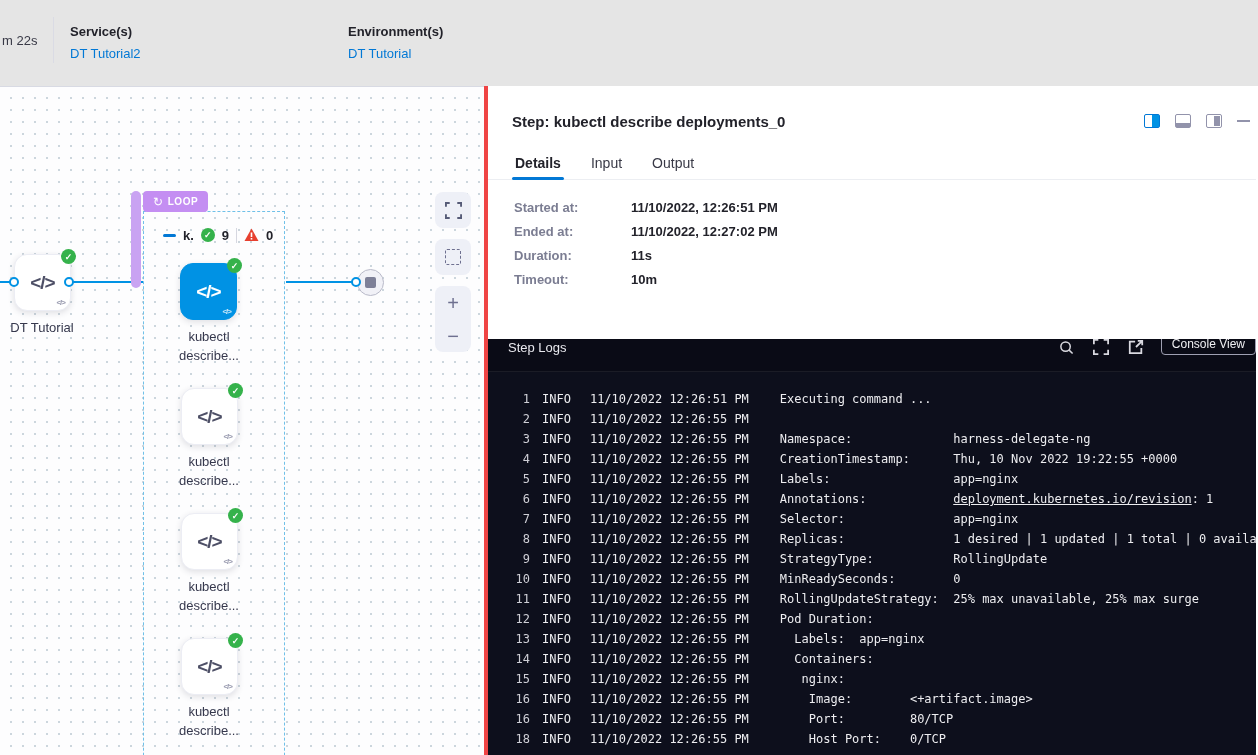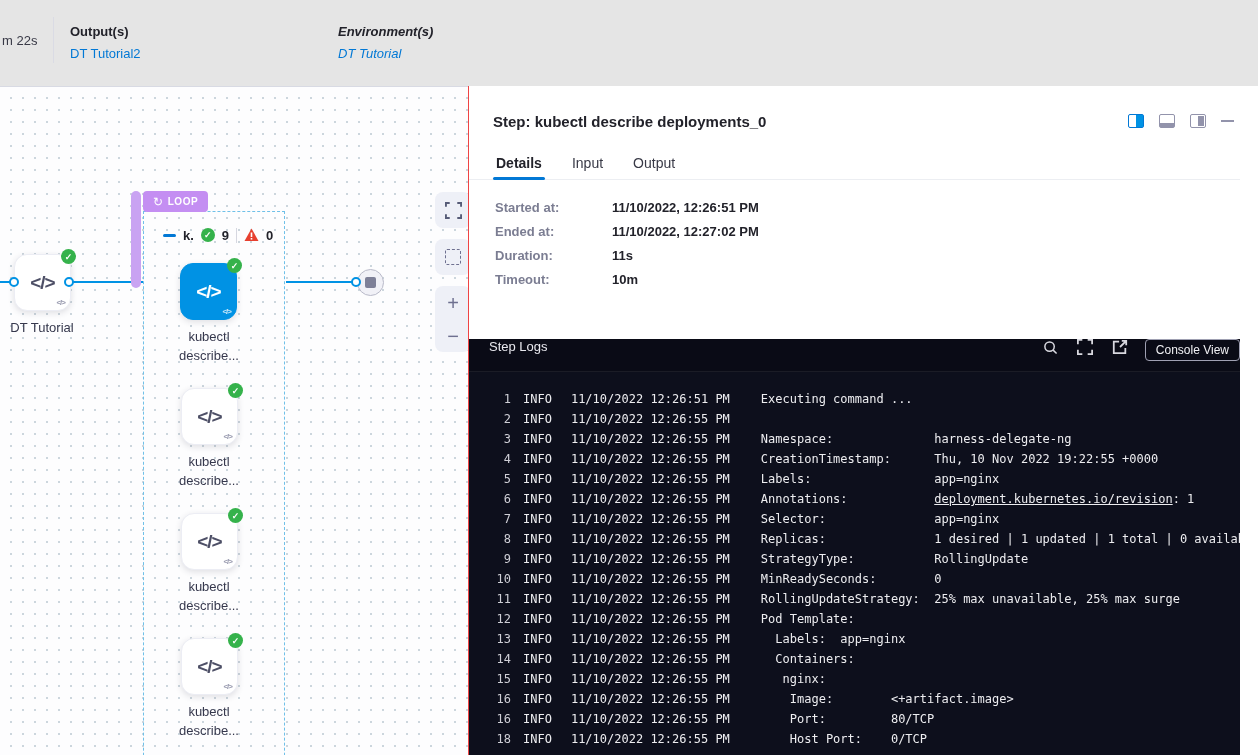--- a/index.html
+++ b/index.html
@@ -5,21 +5,21 @@
   * { box-sizing: border-box; margin: 0; padding: 0; }
   html, body { width: 1258px; height: 755px; overflow: hidden; }
   body { font-family: "Liberation Sans", sans-serif; background: #fff; position: relative; }
 
   
   .topbar { position: absolute; left: 0; top: 0; width: 1258px; height: 86px; background: #e5e5e5; z-index: 5; }
   .duration { position: absolute; left: 2px; top: 33px; font-size: 13px; color: #383946; }
   .topbar-divider { position: absolute; left: 53px; top: 17px; width: 1px; height: 46px; background: #dadbe4; }
   .meta-block { position: absolute; top: 24px; }
   .meta-block.svc { left: 70px; }
-  .meta-block.env { left: 338px; font-style: italic; }
+  .meta-block.env { left: 348px; }
   .meta-label { font-size: 13px; font-weight: 700; color: #22222a; margin-bottom: 7px; }
   .meta-link { font-size: 13px; color: #0278d5; cursor: pointer; }
 
   
   .canvas { position: absolute; left: 0; top: 86px; width: 486px; height: 669px; overflow: hidden;
     border-top: 1px solid #d8dae3; background-color: #fdfdfe;
     background-image: radial-gradient(#ccd6dd 1px, transparent 1.3px); background-size: 12px 12px; background-position: 5px 5px; }
 
   .edge { position: absolute; height: 2px; background: #0092e4; z-index: 1; }
   .conn-dot { position: absolute; width: 10px; height: 10px; border-radius: 50%; background: #fff; border: 2px solid #0092e4; z-index: 3; }
@@ -55,22 +55,22 @@
   .stop-square { width: 11px; height: 11px; border-radius: 2px; background: #7e8098; }
 
   .canvas-controls { position: absolute; left: 435px; top: 105px; z-index: 4; display: flex; flex-direction: column; }
   .ctl-btn { width: 36px; height: 36px; background: #eef0f7; border: none; border-radius: 8px; display: flex; align-items: center; justify-content: center; cursor: pointer; }
   .ctl-btn + .ctl-btn { margin-top: 11px; }
   .zoom-group { margin-top: 11px; width: 36px; height: 66px; background: #eef0f7; border-radius: 8px; display: flex; flex-direction: column; }
   .zoom-group .zbtn { flex: 1; background: none; border: none; font-size: 20px; color: #6e7090; cursor: pointer; line-height: 1; }
   .marquee-glyph { width: 16px; height: 16px; border: 1.6px dashed #6e7090; border-radius: 2px; }
 
   
-  .panel { position: absolute; left: 468px; top: 86px; width: 772px; height: 669px; background: #fff;
-    border-left: 1px solid #ef4444; display: flex; flex-direction: column; z-index: 4; }
+  .panel { position: absolute; left: 484px; top: 86px; width: 772px; height: 669px; background: #fff;
+    border-left: 4px solid #ef4444; display: flex; flex-direction: column; z-index: 4; }
   .panel-top { height: 253px; flex: none; }
   .panel-header { display: flex; align-items: center; padding: 22px 6px 0 24px; height: 48px; }
   .panel-title { flex: 1; font-size: 15px; font-weight: 700; color: #22222a; }
   .panel-icons { display: flex; align-items: center; gap: 15px; }
   .lay-icon { width: 16px; height: 14px; border: 1.5px solid #9293ab; border-radius: 2px; position: relative; cursor: pointer; }
   .lay-icon.split { border-color: #0278d5; }
   .lay-icon.split .fill { position: absolute; right: 0; top: 0; bottom: 0; width: 7px; background: #0092e4; }
   .lay-icon.bottom .fill { position: absolute; left: 0; right: 0; bottom: 0; height: 4px; background: #9293ab; }
   .lay-icon.right .fill { position: absolute; right: 1px; top: 1px; bottom: 1px; width: 6px; background: #9293ab; }
   .minimize { width: 13px; height: 2px; background: #9293ab; cursor: pointer; }
@@ -82,42 +82,42 @@
 
   .details { padding: 20px 0 0 26px; }
   .detail-row { display: flex; margin-bottom: 9px; font-size: 13px; line-height: 15px; }
   .detail-label { width: 117px; flex: none; color: #7b7d92; font-weight: 600; }
   .detail-value { color: #22222a; font-weight: 700; text-align: right; }
   .detail-value .dlink { color: #0278d5; cursor: pointer; }
 
   
   .logs { flex: 1; display: flex; flex-direction: column; background: #0d0f1c; overflow: hidden; }
   .logs-header { height: 33px; flex: none; background: #0a0b16; border-bottom: 1px solid rgba(255,255,255,.07);
-    display: flex; align-items: flex-start; padding: 0 0 0 20px; }
+    display: flex; align-items: flex-end; padding: 0 0 16px 20px; }
   .logs-title { flex: 1; font-size: 13px; color: #e8e8ee; }
   .logs-icons { display: flex; align-items: center; gap: 19px; }
   .icon-btn { background: none; border: none; cursor: pointer; display: flex; align-items: center; }
   .console-btn { margin-left: 17px; border: 1px solid #9fa0b2; border-radius: 4px; background: none; color: #f0f0f3;
     font-size: 12px; padding: 3px 10px; white-space: nowrap; cursor: pointer; }
   .log-body { flex: 1; padding-top: 17px; overflow: hidden; }
   .log-line { display: flex; height: 20px; align-items: center; font-family: "DejaVu Sans Mono", monospace; font-size: 12px; color: #ededf0; padding-left: 14px; }
   .log-line .ln { width: 28px; flex: none; text-align: right; color: #cfcfd6; }
   .log-line .lvl { margin-left: 12px; flex: none; }
   .log-line .ts { margin-left: 19px; flex: none; }
   .log-line .msg { margin-left: 31px; flex: none; white-space: pre; }
   .loglink { text-decoration: underline; cursor: pointer; }
 </style>
 </head>
 <body>
 
 <header class="topbar">
   <span class="duration">m 22s</span>
   <span class="topbar-divider"></span>
   <div class="meta-block svc">
-    <div class="meta-label">Output(s)</div>
+    <div class="meta-label">Service(s)</div>
     <div class="meta-link">DT Tutorial2</div>
   </div>
   <div class="meta-block env">
     <div class="meta-label">Environment(s)</div>
     <div class="meta-link">DT Tutorial</div>
   </div>
 </header>
 
 <div class="canvas">
 
@@ -344,21 +344,21 @@
         <div class="log-line">
           <span class="ln">11</span>
           <span class="lvl">INFO</span>
           <span class="ts">11/10/2022 12:26:55 PM</span>
           <span class="msg">RollingUpdateStrategy:  25% max unavailable, 25% max surge</span>
         </div>
         <div class="log-line">
           <span class="ln">12</span>
           <span class="lvl">INFO</span>
           <span class="ts">11/10/2022 12:26:55 PM</span>
-          <span class="msg">Pod Template:</span>
+          <span class="msg">Pod Duration:</span>
         </div>
         <div class="log-line">
           <span class="ln">13</span>
           <span class="lvl">INFO</span>
           <span class="ts">11/10/2022 12:26:55 PM</span>
           <span class="msg">  Labels:  app=nginx</span>
         </div>
         <div class="log-line">
           <span class="ln">14</span>
           <span class="lvl">INFO</span>

